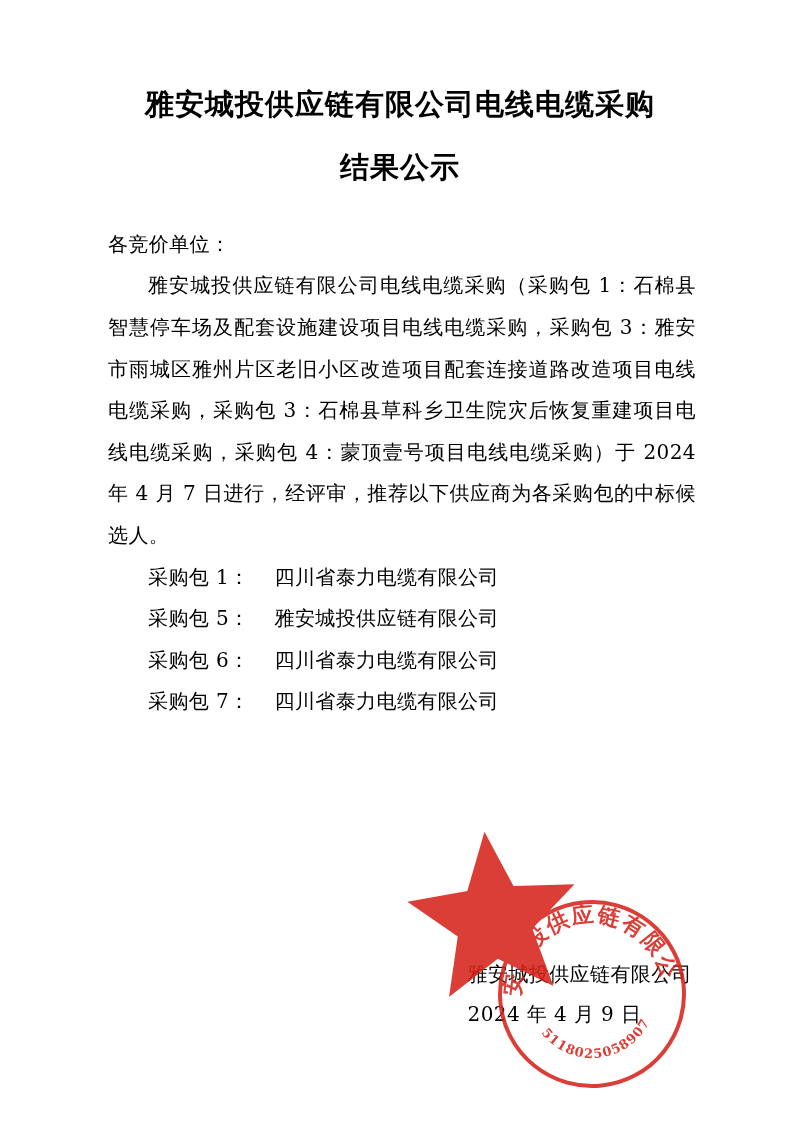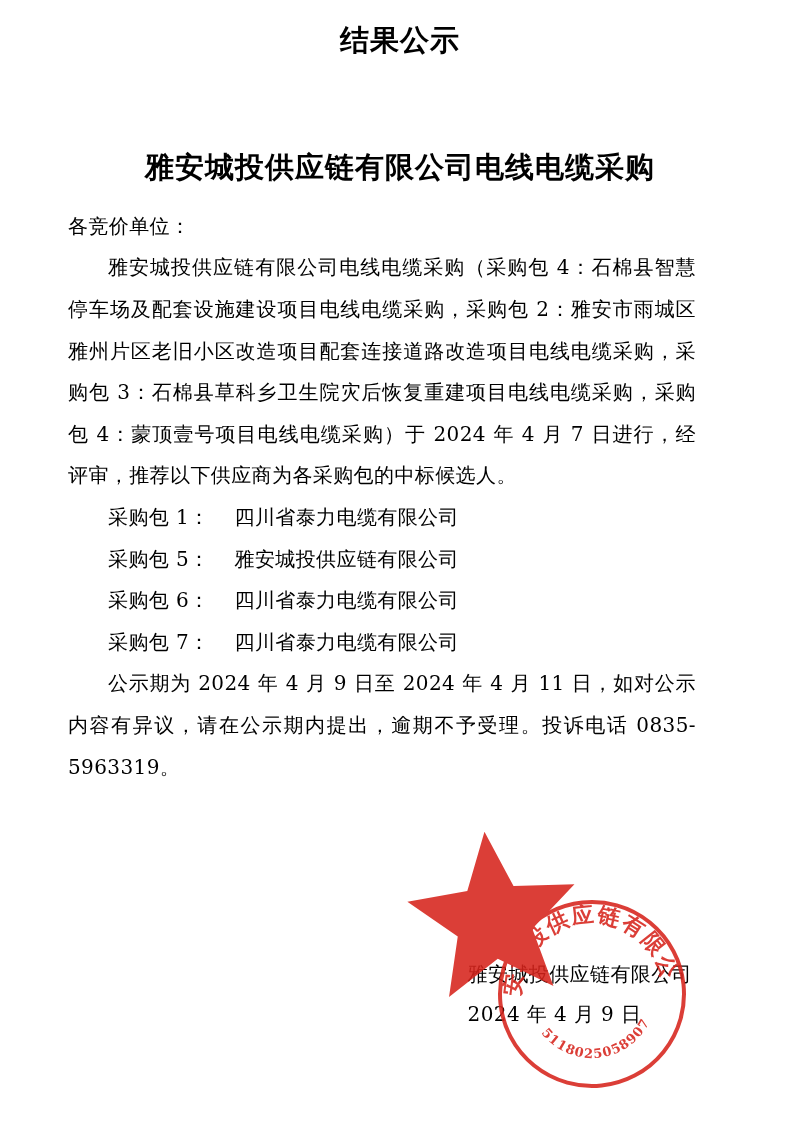--- a/index.html
+++ b/index.html
@@ -33,22 +33,22 @@
     padding: 0 60px;
   }
   .title-line-1 {
     margin-top: 82px;
   }
   .title-line-2 {
     margin-top: 18px;
   }
 
   .body-block {
-    margin-top: 16px;
-    padding: 0 104px 0 68px;
+    margin-top: 34px;
+    padding: 0 104px 0 108px;
   }
 
   p.para {
     margin: 0 0 0 0;
     font-size: 20px;
     line-height: 2.08;
     text-align: justify;
     text-justify: inter-ideograph;
     letter-spacing: 0.4px;
   }
@@ -137,45 +137,44 @@
   .seal-bottom-text {
     font-size: 13px;
     letter-spacing: 1px;
   }
 </style>
 </head>
 <body>
 
 <div class="page">
 
+  <h1 class="doc-title title-line-1">雅安城投供应链有限公司电线电缆采购</h1>
   <h1 class="doc-title title-line-2">结果公示</h1>
-  <h1 class="doc-title title-line-1">雅安城投供应链有限公司电线电缆采购</h1>
 
   <div class="body-block">
 
     <p class="para salutation">各竞价单位：</p>
 
-    <p class="para indent2">雅安城投供应链有限公司电线电缆采购（采购包 4：石棉县智慧停车场及配套设施建设项目电线电缆采购，采购包 2：雅安市雨城区雅州片区老旧小区改造项目配套连接道路改造项目电线电缆采购，采购包 3：石棉县草科乡卫生院灾后恢复重建项目电线电缆采购，采购包 4：蒙顶壹号项目电线电缆采购）于 2024 年 4 月 7 日进行，经评审，推荐以下供应商为各采购包的中标候选人。</p>
+    <p class="para indent2">雅安城投供应链有限公司电线电缆采购（采购包 1：石棉县智慧停车场及配套设施建设项目电线电缆采购，采购包 3：雅安市雨城区雅州片区老旧小区改造项目配套连接道路改造项目电线电缆采购，采购包 3：石棉县草科乡卫生院灾后恢复重建项目电线电缆采购，采购包 4：蒙顶壹号项目电线电缆采购）于 2024 年 4 月 7 日进行，经评审，推荐以下供应商为各采购包的中标候选人。</p>
 
     <div>
       <p class="pkg-line">
         <span class="pkg-label">采购包 1：</span><span class="pkg-vendor">四川省泰力电缆有限公司</span>
       </p>
       <p class="pkg-line">
         <span class="pkg-label">采购包 5：</span><span class="pkg-vendor">雅安城投供应链有限公司</span>
       </p>
       <p class="pkg-line">
         <span class="pkg-label">采购包 6：</span><span class="pkg-vendor">四川省泰力电缆有限公司</span>
       </p>
       <p class="pkg-line">
         <span class="pkg-label">采购包 7：</span><span class="pkg-vendor">四川省泰力电缆有限公司</span>
       </p>
     </div>
 
-    <p class="para indent2">公示期为 2024 年 4 月 9 日至 2024 年 4 月 11 日，如对公示内容有异议，请在公示期内提出，逾期不予受理。投诉电话 0835-5963319。</p>
 
   </div>
 
   <div class="signature">
     <div>雅安城投供应链有限公司</div>
     <div>2024 年 4 月 9 日</div>
   </div>
 
   <div class="seal">
     <div class="seal-inner"></div>

